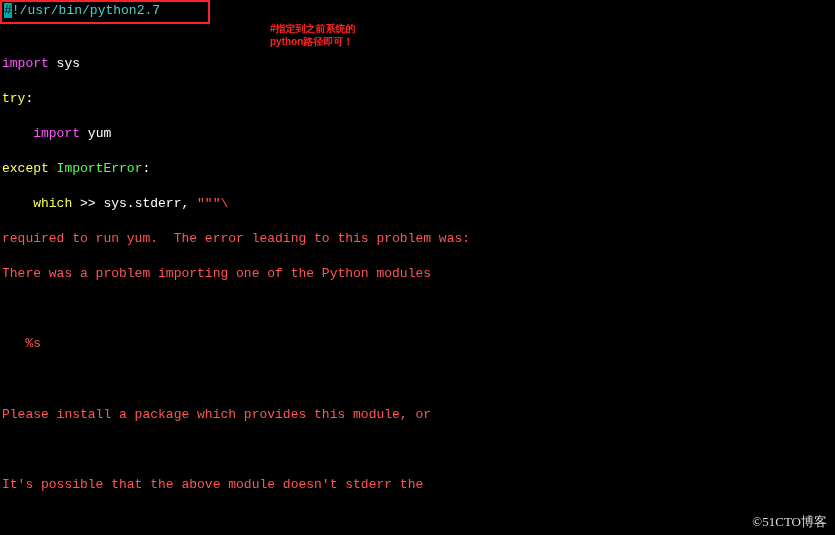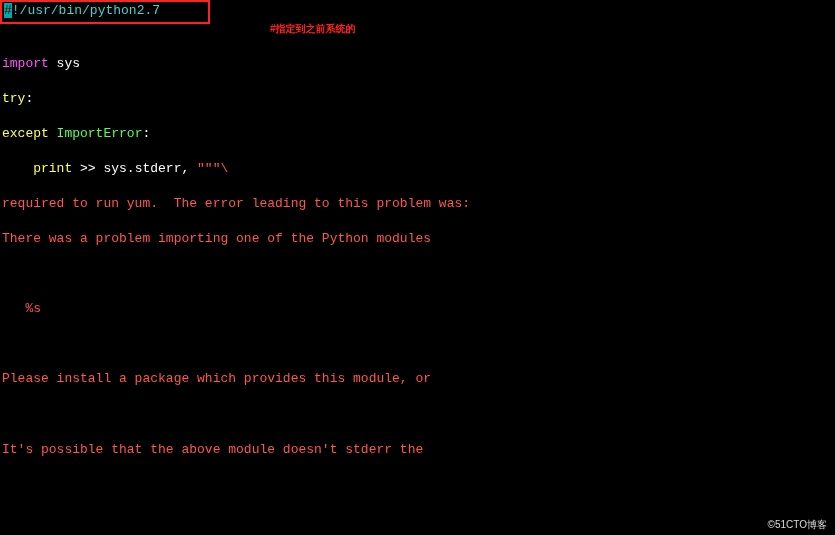--- a/index.html
+++ b/index.html
@@ -44,34 +44,35 @@
     font-weight: bold;
     font-size: 10px;
     line-height: 1.3;
     font-family: "Microsoft YaHei","SimSun",sans-serif;
   }
   .watermark {
     position: absolute;
     right: 8px;
     bottom: 4px;
     color: #ddd;
-    font-size: 10px;
-    font-family: Liberation Sans, sans-serif;
+    font-size: 13px;
+    font-family: Liberation Serif, serif;
   }
 </style>
 </head>
 <body>
 
 <div class="editor">
 
 <span class="ln"><span class="shebang-box"><span class="cursor-col">#</span><span class="c-cyan">!/usr/bin/python2.7</span></span></span>
 <span class="ln"><span class="c-magenta">import</span><span class="c-white"> sys</span></span>
 <span class="ln"><span class="c-yellow">try</span><span class="c-white">:</span></span>
+<span class="ln"><span class="c-white">    </span><span class="c-magenta">import</span><span class="c-white"> yum</span></span>
 <span class="ln"><span class="c-yellow">except</span><span class="c-green"> ImportError</span><span class="c-white">:</span></span>
-<span class="ln"><span class="c-white">    </span><span class="c-yellow">print</span><span class="c-white"> &gt;&gt; sys.stderr, </span><span class="c-red">"""\</span></span>
+<span class="ln"><span class="c-white">    </span><span class="c-yellow">which</span><span class="c-white"> &gt;&gt; sys.stderr, </span><span class="c-red">"""\</span></span>
 <span class="ln c-red">required to run yum.  The error leading to this problem was:</span>
 <span class="ln c-red">There was a problem importing one of the Python modules</span>
 <span class="ln"> </span>
 <span class="ln c-red">   %s</span>
 <span class="ln"> </span>
 <span class="ln c-red">Please install a package which provides this module, or</span>
 <span class="ln"> </span>
 <span class="ln c-red">It's possible that the above module doesn't stderr the</span>
 
 
@@ -89,15 +90,16 @@
 
 
 
 
 
 
 </div>
 
 <div class="annot">
   <div>#指定到之前系统的</div>
+  <div>python路径即可！</div>
 </div>
 
 <div class="watermark">©51CTO博客</div>
 
 </body></html>

